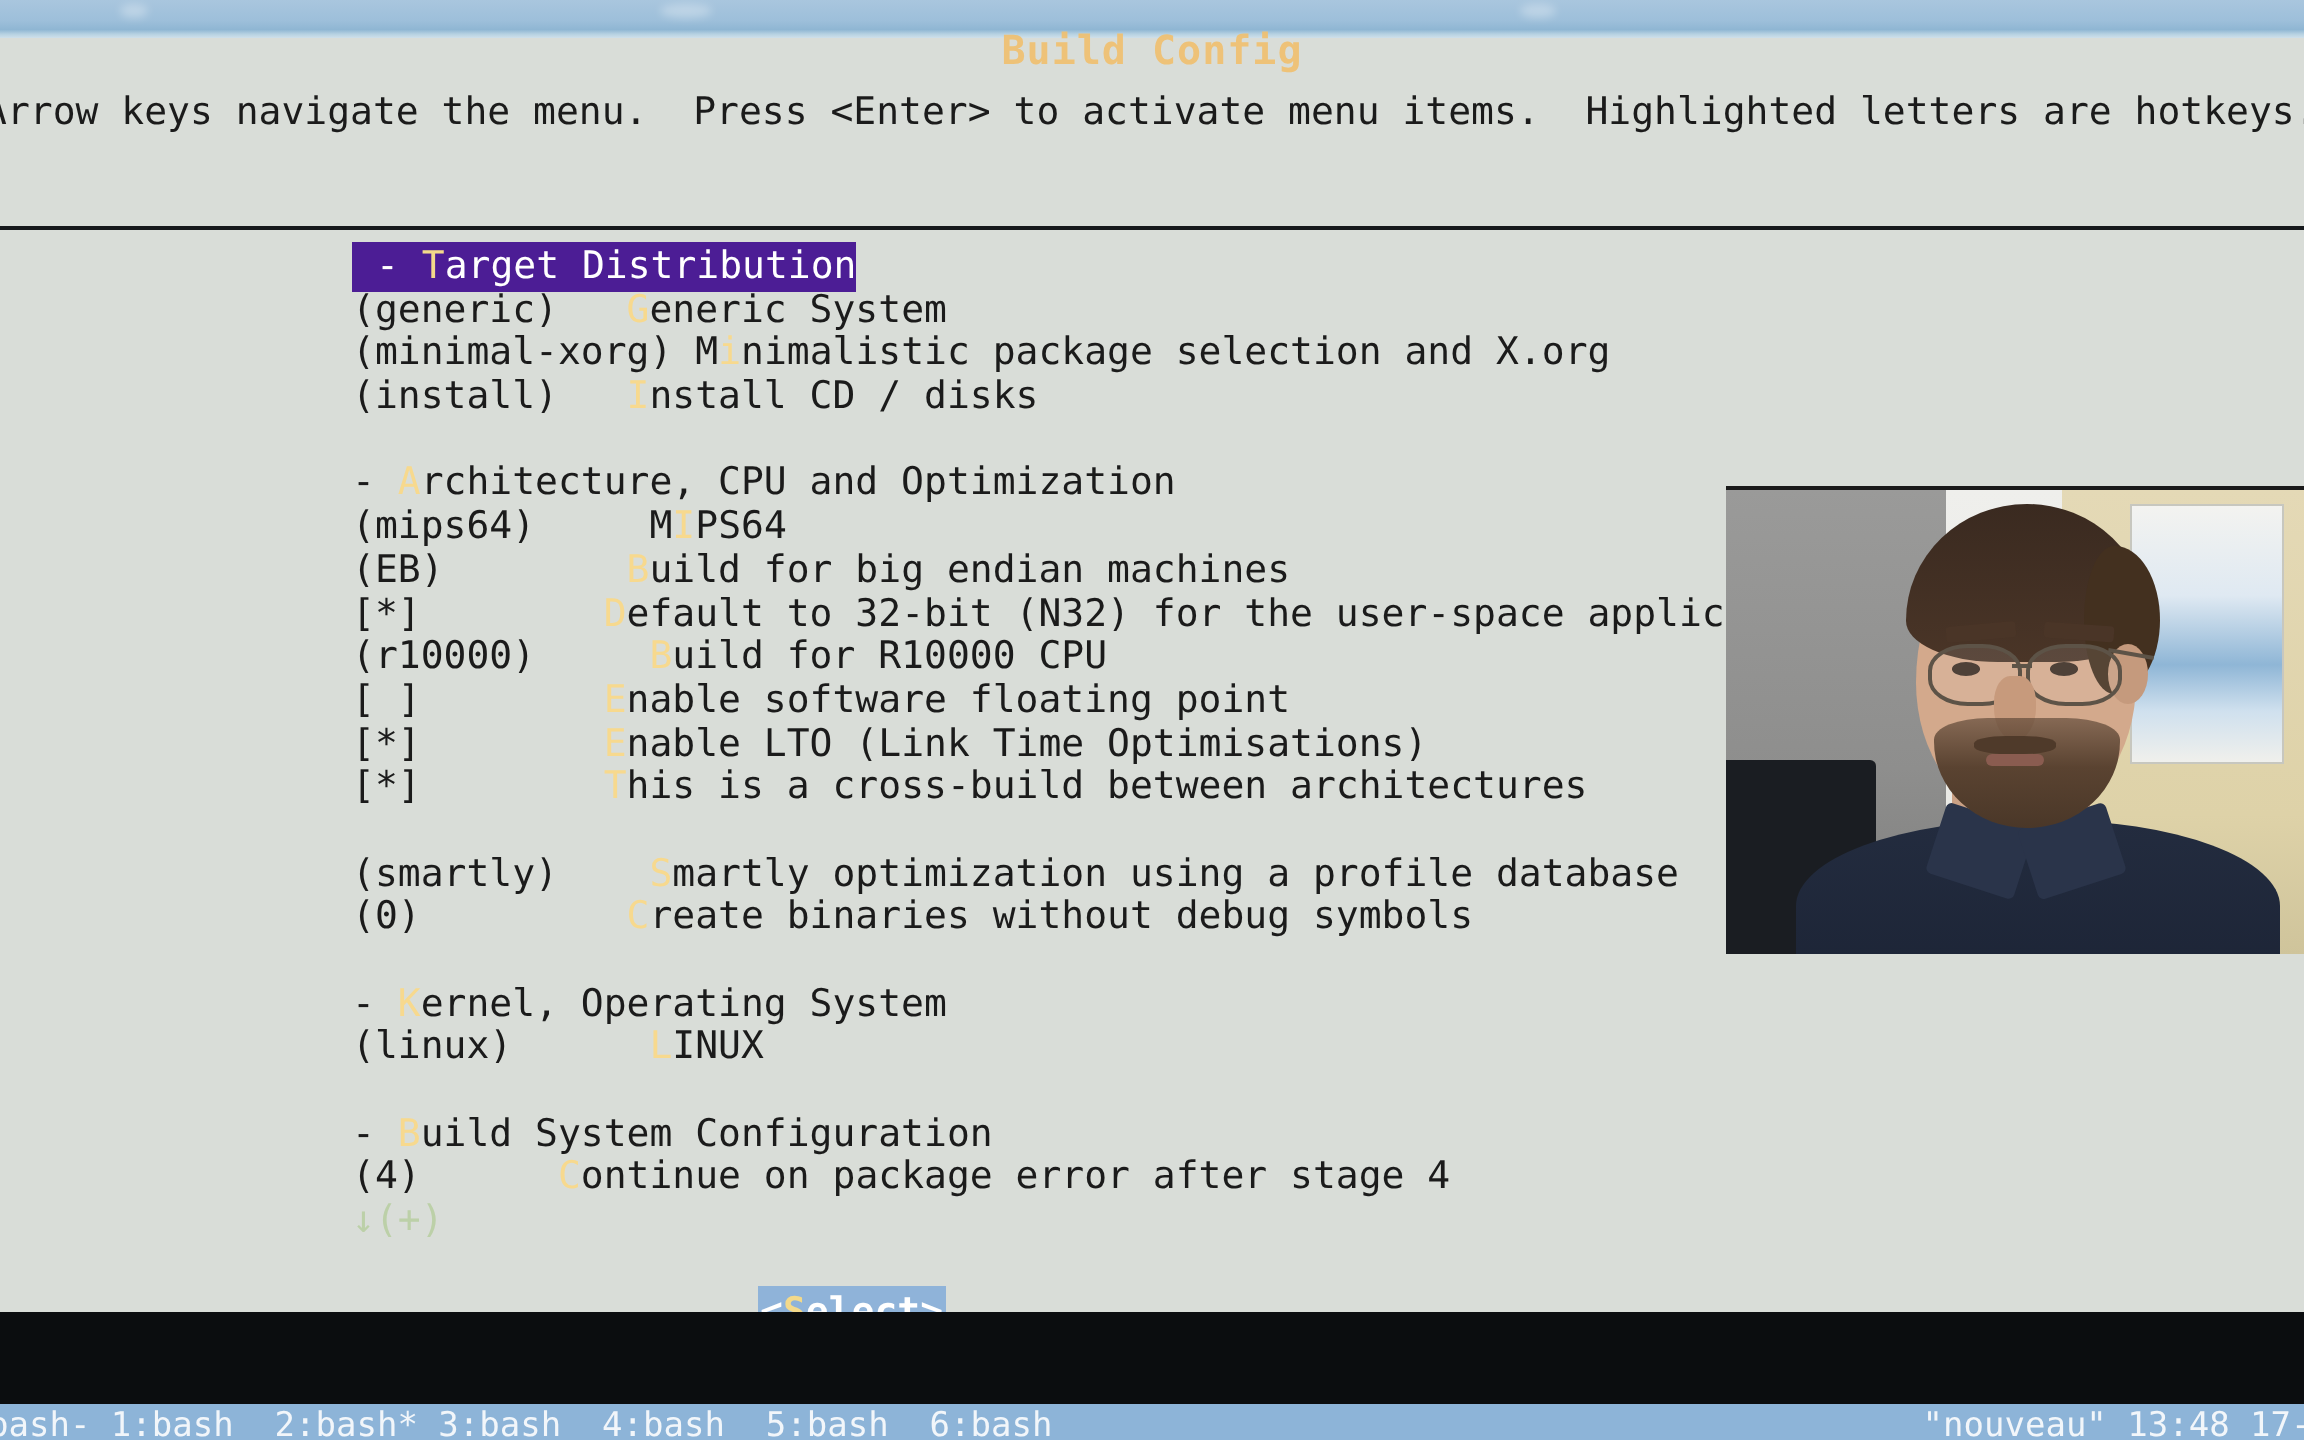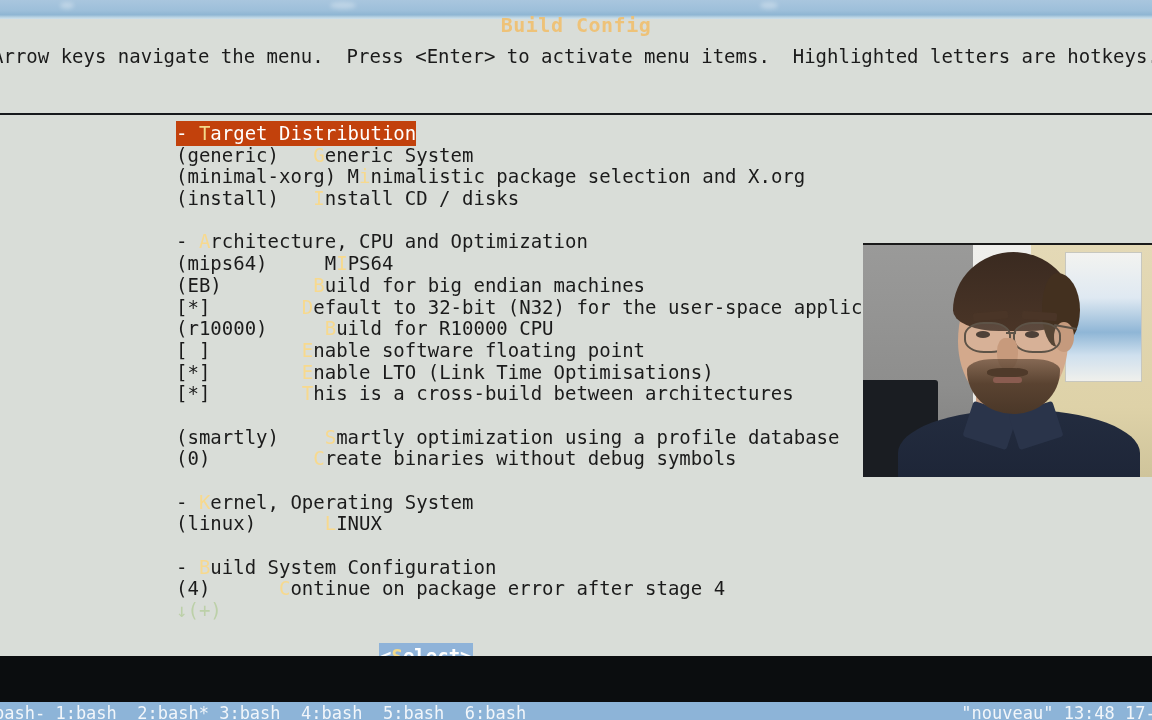--- a/index.html
+++ b/index.html
@@ -81,23 +81,23 @@
     top: 104px;
     font-size: 19px;
     line-height: 21.7px;
     color: #1b1b1b;
     white-space: pre;
   }
   .row { height: 21.7px; white-space: pre; }
   .row.blank { color: transparent; }
 
   .sel {
-    background: #c2410c;
+    background: #4c1d95;
     color: #ffffff;
-    padding: 1px 0 2px 0;
+    padding: 1px 0 2px 12px;
   }
   .sel .hk { color: #f3d98a; }
 
   .hk { color: #f7d98e; }
   .scroll-ind { color: #bcd0a8; }
 
   
   .buttons {
     position: absolute;
     left: 0;

